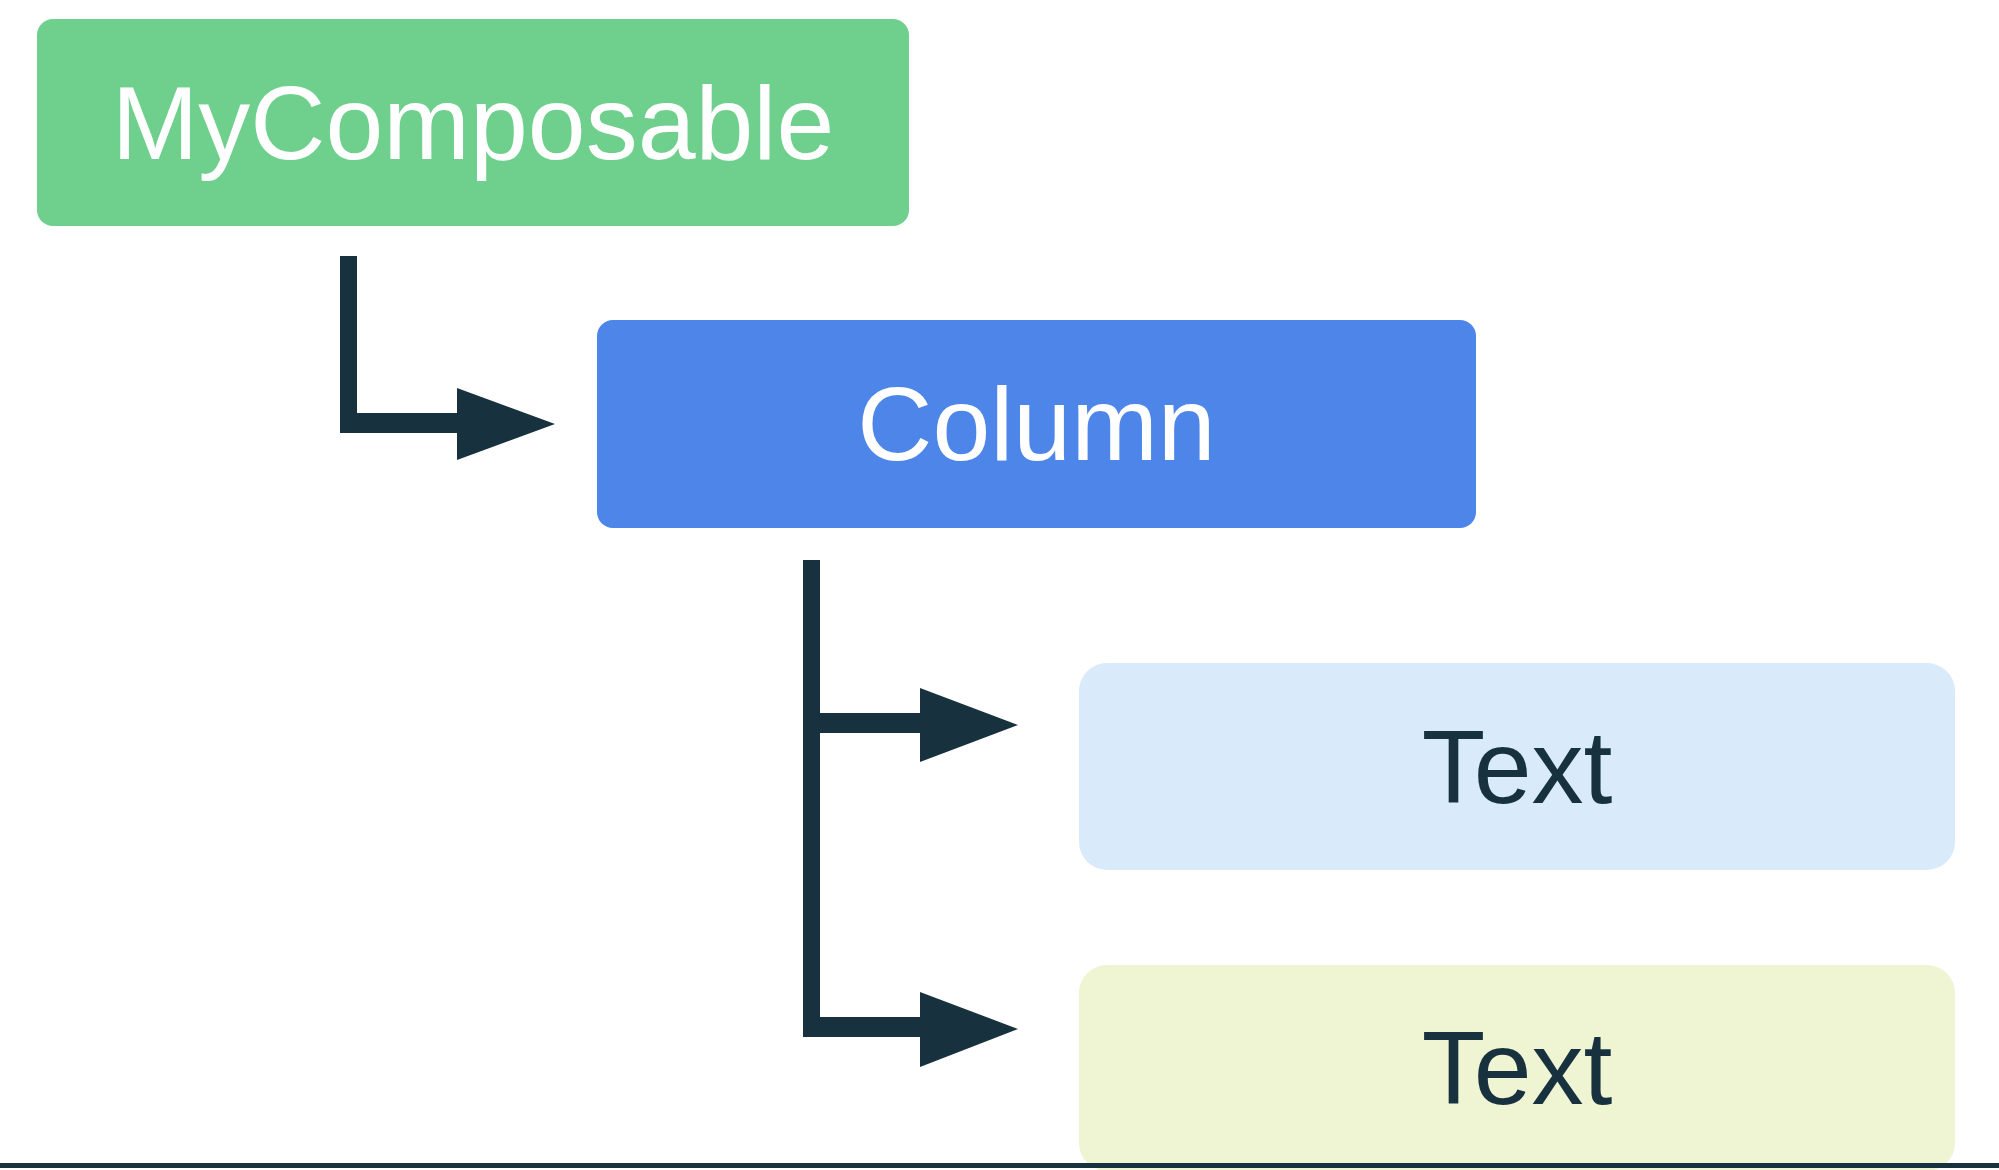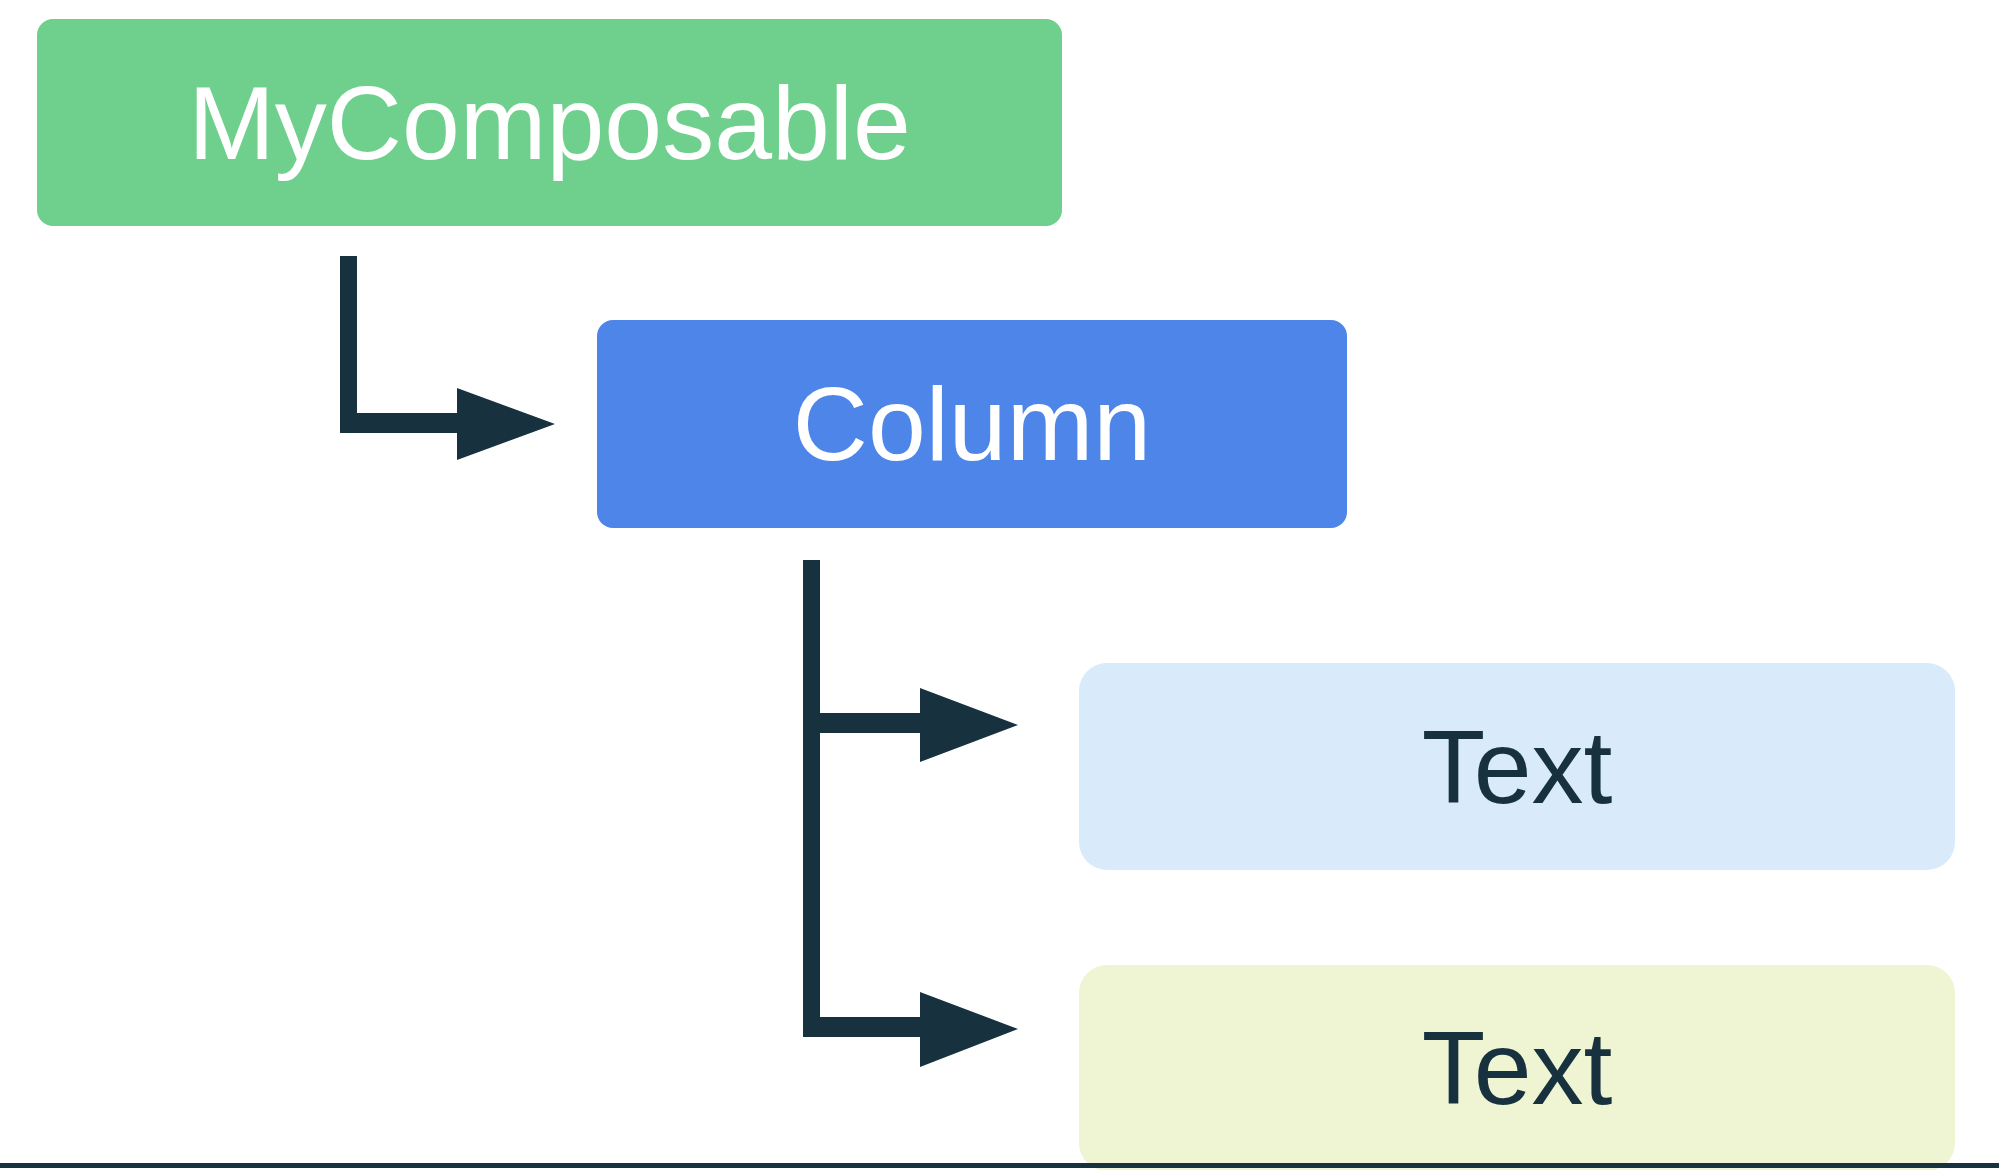--- a/index.html
+++ b/index.html
@@ -21,22 +21,22 @@
     align-items: center;
     justify-content: center;
     font-size: 104px;
     font-weight: 400;
     line-height: 1;
     white-space: nowrap;
   }
   .node-rounded-small { border-radius: 16px; }
   .node-rounded-large { border-radius: 28px; margin-top: 40px; }
 
-  #node-mycomposable { left: 37px;  top: 19px;  width: 1025px; height: 207px; }
-  #node-column       { left: 597px; top: 320px; width: 750px; height: 208px; }
+  #node-mycomposable { left: 37px;  top: 19px;  width: 872px; height: 207px; }
+  #node-column       { left: 597px; top: 320px; width: 879px; height: 208px; }
   #node-text-1       { left: 1079px; top: 623px; width: 876px; height: 207px; }
   #node-text-2       { left: 1079px; top: 925px; width: 876px; height: 206px; }
 
   .arrows {
     position: absolute;
     left: 0;
     top: 0;
     pointer-events: none;
   }
   .bottom-border {

